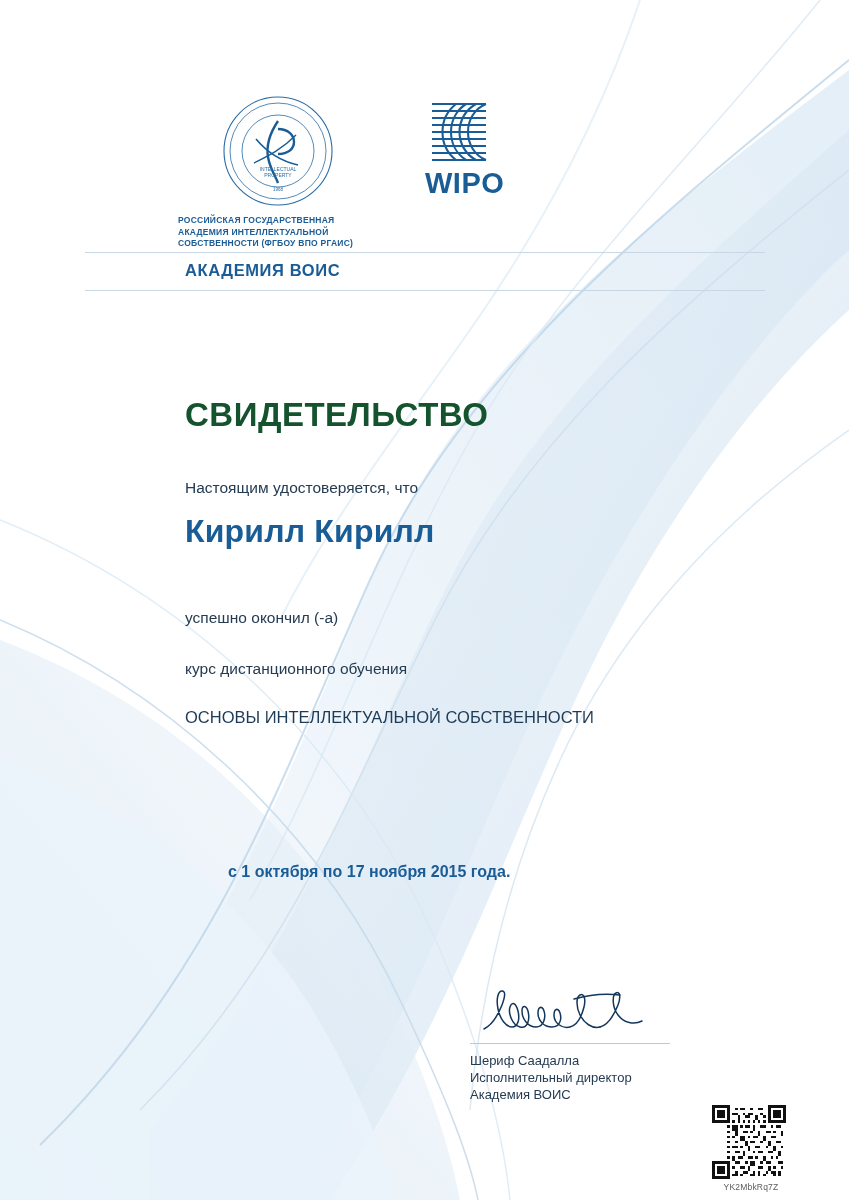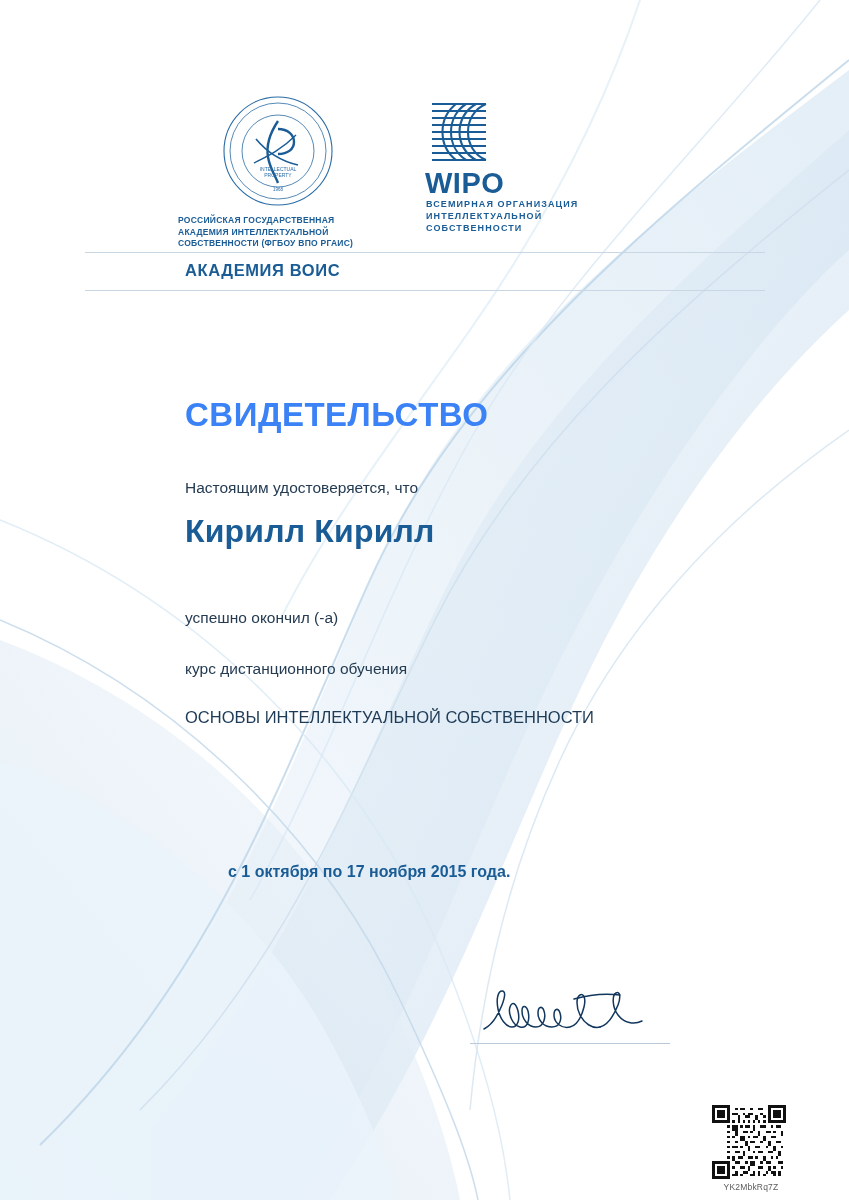--- a/index.html
+++ b/index.html
@@ -121,21 +121,21 @@
     top: 0;
     width: 600px;
     z-index: 3;
   }
   .cert-title {
     position: absolute;
     top: 396px;
     left: 0;
     font-size: 33px;
     font-weight: bold;
-    color: #3b82f6;
+    color: #14532d;
     letter-spacing: 0.5px;
   }
   .hereby {
     position: absolute;
     top: 479px;
     left: 0;
     font-size: 15.5px;
     color: #243b52;
   }
   .recipient {
@@ -303,25 +303,20 @@
         </g>
         <g stroke="#1a5c96" stroke-width="2.1" fill="none">
           <path d="M58 4 C34 14 34 50 58 60"></path>
           <path d="M48 4 C26 16 26 48 48 60"></path>
           <path d="M38 4 C18 17 18 47 38 60"></path>
           <path d="M28 4 C10 18 10 46 28 60"></path>
         </g>
         <rect x="0" y="0" width="66" height="64" fill="#ffffff" opacity="0"></rect>
       </svg>
       <div class="wipo-word">WIPO</div>
-      <div class="wipo-sub">
-        <div>ВСЕМИРНАЯ ОРГАНИЗАЦИЯ</div>
-        <div>ИНТЕЛЛЕКТУАЛЬНОЙ</div>
-        <div>СОБСТВЕННОСТИ</div>
-      </div>
     </div>
   </div>
 
   <div class="rule"></div>
   <div class="rule bottom"></div>
   <div class="academy-title">АКАДЕМИЯ ВОИС</div>
 
   <div class="content">
     <div class="cert-title">СВИДЕТЕЛЬСТВО</div>
     <div class="hereby">Настоящим удостоверяется, что</div>
@@ -334,20 +329,25 @@
 
   <div class="signature-area">
     <svg class="signature-img" viewBox="0 0 175 56" xmlns="http://www.w3.org/2000/svg">
       <g fill="none" stroke="#12365c" stroke-width="1.5" stroke-linecap="round">
         <path d="M6 44 C14 40 20 30 24 20 C27 12 28 6 24 6 C20 6 18 14 20 24 C22 34 28 42 34 42 C40 42 42 34 40 26 C38 18 34 16 32 22 C30 28 34 40 42 42 C50 44 52 34 50 26 C48 20 44 20 44 26 C44 34 50 42 58 42 C66 42 68 32 66 26 C64 20 60 22 60 28 C60 36 66 42 74 42 C82 42 84 34 82 28 C80 22 76 24 76 30 C76 38 84 44 92 42 C100 40 104 30 106 22 C108 14 106 8 102 10 C98 12 98 22 102 30 C106 38 114 44 122 42"></path>
         <path d="M122 42 C130 40 136 30 140 20 C143 12 142 6 138 8 C134 10 134 22 140 30 C146 38 156 40 164 36"></path>
         <path d="M96 14 C110 10 126 8 142 10"></path>
       </g>
     </svg>
     <div class="sig-rule"></div>
+    <div class="sig-lines">
+      <div>Шериф Саадалла</div>
+      <div>Исполнительный директор</div>
+      <div>Академия ВОИС</div>
+    </div>
   </div>
 
   <div class="qr-wrap">
     <svg class="qr-code" viewBox="0 0 29 29" shape-rendering="crispEdges" xmlns="http://www.w3.org/2000/svg">
       <rect width="29" height="29" fill="#ffffff"></rect>
       <g fill="#111111">
 
         <rect x="0" y="0" width="7" height="1"></rect>
           <rect x="0" y="6" width="7" height="1"></rect>
         <rect x="0" y="0" width="1" height="7"></rect>

